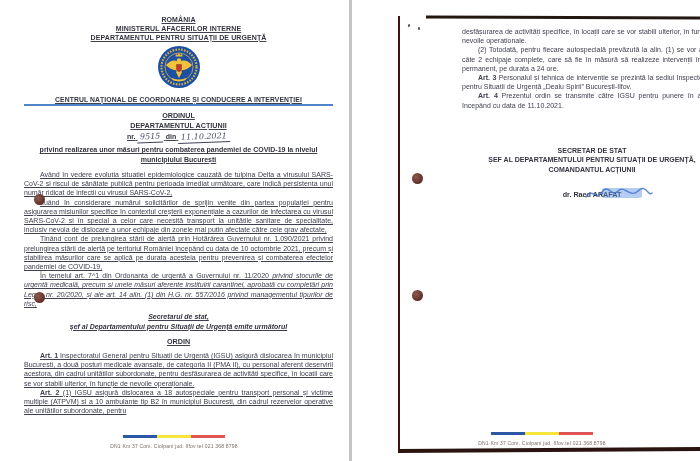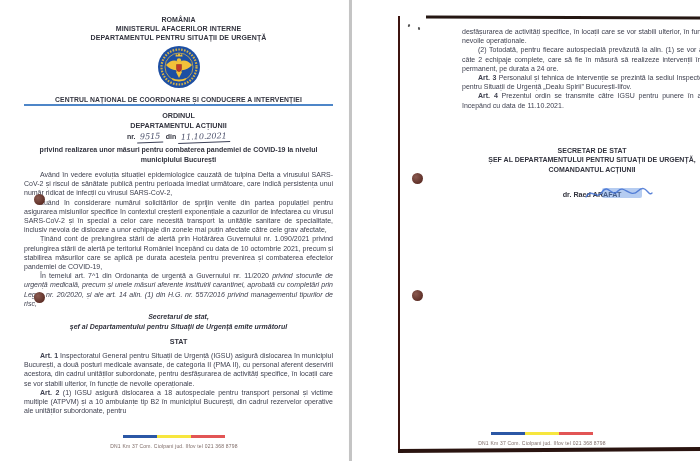--- a/index.html
+++ b/index.html
@@ -2,21 +2,21 @@
 <html><head>
 <meta charset="utf-8">
 <style>
   html,body{margin:0;padding:0;background:#ffffff;}
   #screen{position:relative;width:700px;height:461px;background:#fdfdfd;overflow:hidden;
           font-family:"Liberation Sans",sans-serif;color:#3f4150;}
   
   .page{position:absolute;top:0;height:461px;background:#ffffff;}
   #page1{left:0;width:348px;}
   #page2{left:352px;width:348px;padding-left:32px;}
-  .p1-content{padding:15px 15px 0 24px;}
+  .p1-content{padding:15px 15px 0 24px;text-decoration:underline;}
   .p2-content{padding:27px 10px 0 78px;position:relative;}
   
   .body-p{margin:0;font-size:7px;line-height:9.2px;text-align:justify;text-indent:16px;}
   .noindent{text-indent:0;}
   .b{font-weight:bold;}
   .it{font-style:italic;}
   
   .hdr{font-size:7px;font-weight:bold;line-height:9px;color:#33343f;text-align:center;letter-spacing:.1px;}
   .emblem-wrap{text-align:center;margin:3px 0 2px 0;}
   .center-title{font-size:6.8px;font-weight:bold;color:#33343f;text-align:center;margin-top:3px;letter-spacing:.1px;}
@@ -98,21 +98,21 @@
       <p class="body-p">Având în vedere evoluția situației epidemiologice cauzată de tulpina Delta a virusului SARS-CoV-2 și riscul de sănătate publică pentru perioada imediat următoare, care indică persistența unui număr ridicat de infecții cu virusul SARS-CoV-2,</p>
       <p class="body-p">Luând în considerare numărul solicitărilor de sprijin venite din partea populației pentru asigurarea misiunilor specifice în contextul creșterii exponențiale a cazurilor de infectarea cu virusul SARS-CoV-2 și în special a celor care necesită transport la unitățile sanitare de specialitate, inclusiv nevoia de dislocare a unor echipaje din zonele mai puțin afectate către cele grav afectate,</p>
       <p class="body-p">Ținând cont de prelungirea stării de alertă prin Hotărârea Guvernului nr. 1.090/2021 privind prelungirea stării de alertă pe teritoriul României începând cu data de 10 octombrie 2021, precum și stabilirea măsurilor care se aplică pe durata acesteia pentru prevenirea și combaterea efectelor pandemiei de COVID-19,</p>
       <p class="body-p"><span>În temeiul art. 7^1 din Ordonanța de urgență a Guvernului nr. 11/2020</span> <span class="it">privind stocurile de urgență medicală, precum și unele măsuri aferente instituirii carantinei, aprobată cu completări prin Legea nr. 20/2020, și ale art. 14 alin. (1) din H.G. nr. 557/2016 privind managementul tipurilor de risc,</span></p>
 
       <div class="issuer">
         <div>Secretarul de stat,</div>
         <div>șef al Departamentului pentru Situații de Urgență emite următorul</div>
       </div>
 
-      <div class="ordin-word">STAT</div>
+      <div class="ordin-word">ORDIN</div>
 
       <p class="body-p"><span class="b">Art. 1</span> <span>Inspectoratul General pentru Situații de Urgență (IGSU) asigură dislocarea în municipiul București, a două posturi medicale avansate, de categoria II (PMA II), cu personal aferent deservirii acestora, din cadrul unităților subordonate, pentru desfășurarea de activități specifice, în locații care se vor stabili ulterior, în funcție de nevoile operaționale.</span></p>
       <p class="body-p"><span class="b">Art. 2</span> <span>(1) IGSU asigură dislocarea a 18 autospeciale pentru transport personal și victime multiple (ATPVM) și a 10 ambulanțe tip B2 în municipiul București, din cadrul rezervelor operative ale unităților subordonate, pentru</span></p>
     </div>
 
     <div class="hole" style="left:34px;top:194px;"></div>
     <div class="hole" style="left:34px;top:292px;"></div>
 
     <div class="page-footer">
       <div class="flag">

